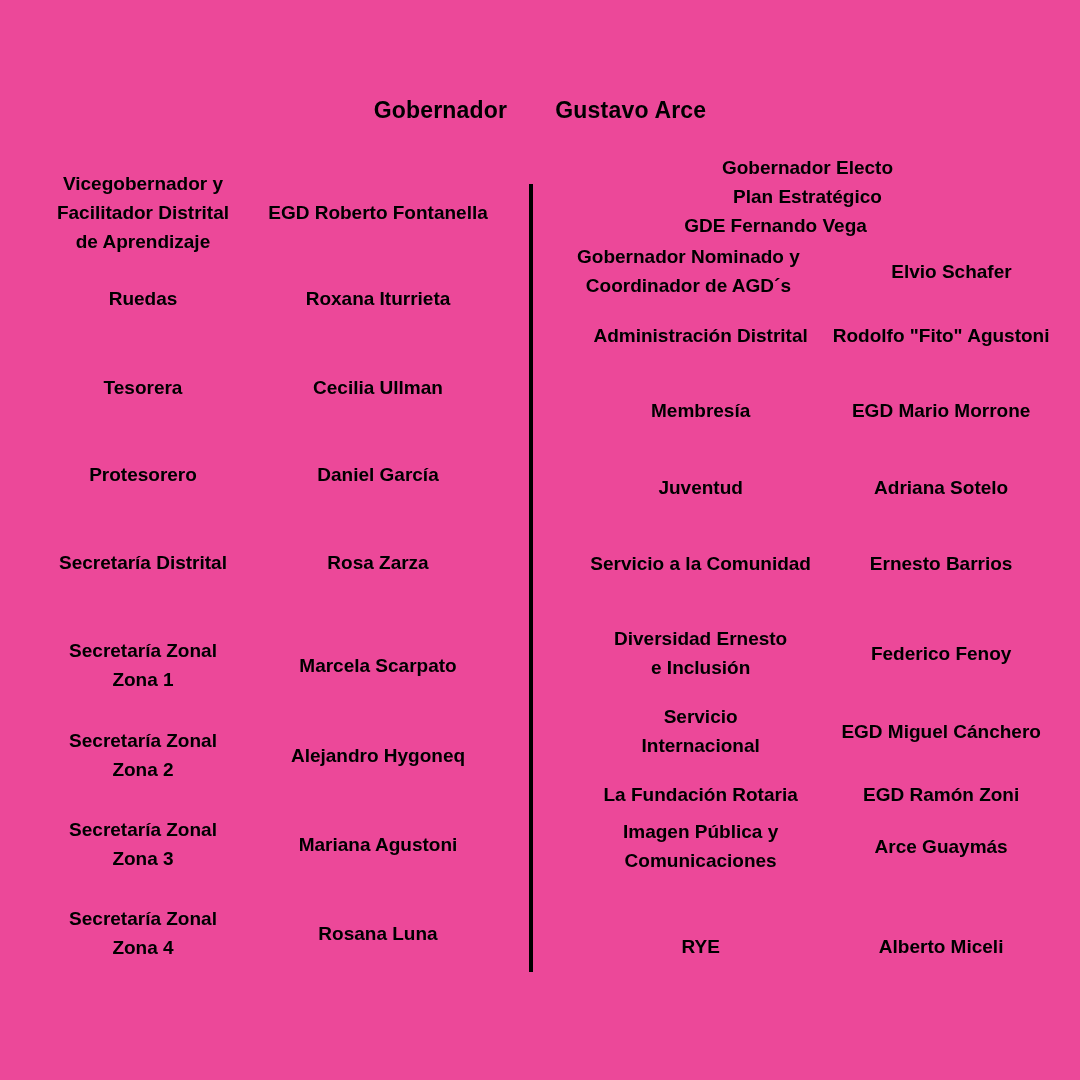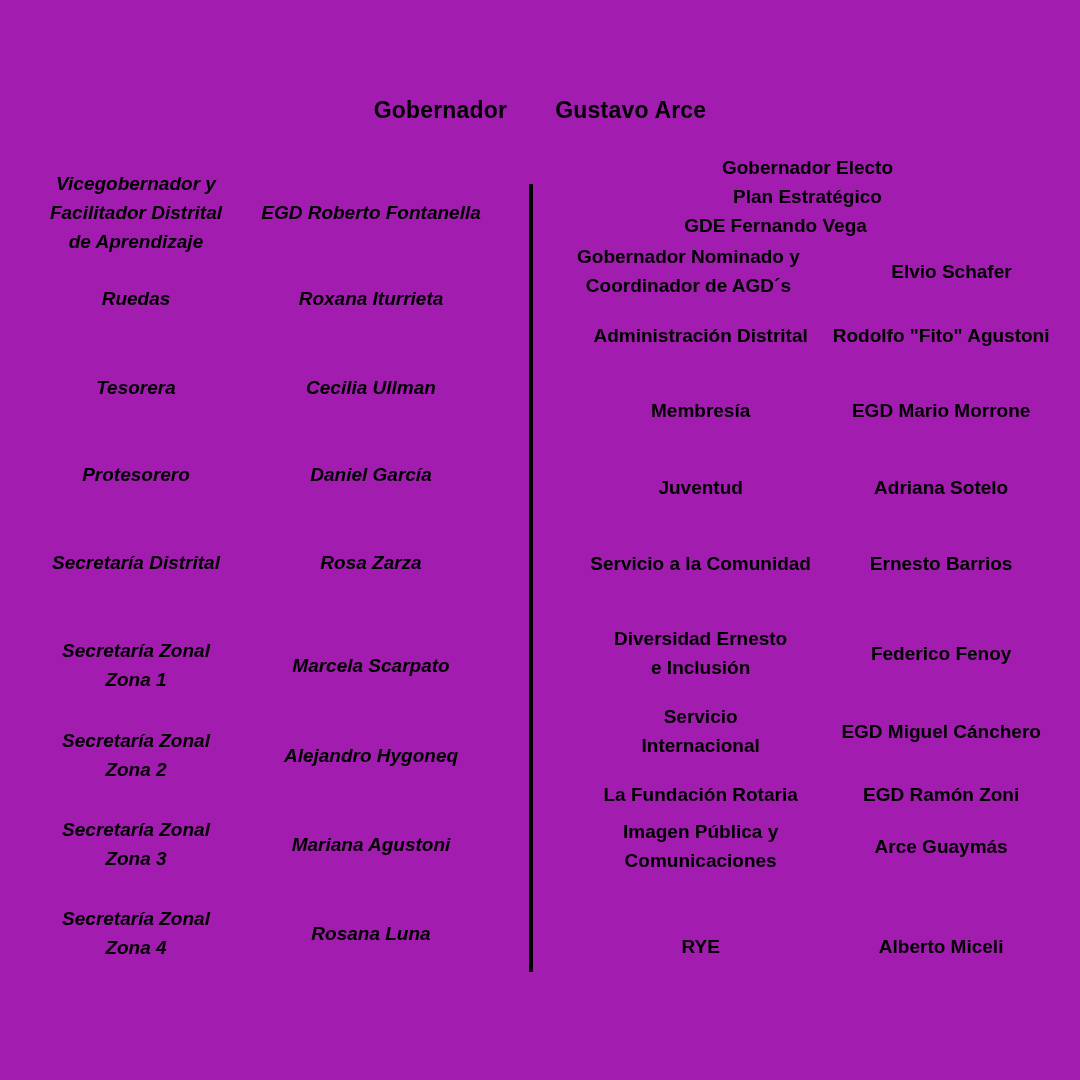--- a/index.html
+++ b/index.html
@@ -1,20 +1,20 @@
 <!DOCTYPE html>
 <html><head>
 <meta charset="utf-8">
 <style>
   html, body { margin: 0; padding: 0; background: #ffffff; }
   .page {
     position: relative;
     width: 1080px;
     height: 1080px;
-    background: #a21caf;
+    background: #ec4899;
     font-family: "Liberation Sans", "DejaVu Sans", sans-serif;
     font-weight: bold;
     color: #000000;
     overflow: hidden;
   }
   .header {
     position: absolute;
     top: 110px;
     left: 0;
     width: 1080px;
@@ -38,21 +38,21 @@
     display: flex;
     align-items: center;
     transform: translateY(-50%);
   }
   .role, .name {
     text-align: center;
     font-size: 19px;
     line-height: 29px;
     white-space: pre-line;
   }
-  .col-left .row { left: 1px; width: 634px; font-style: italic; }
+  .col-left .row { left: 8px; width: 634px; }
   .col-left .role { margin-left: 15px; width: 240px; }
   .col-left .name { margin-left: -5px; width: 240px; }
   .col-right .row { left: 535px; width: 545px; }
   .col-right .role { width: 334px; }
   .col-right .name { width: 280px; margin-left: -64px; }
 
   .col-left .row:nth-child(1) { top: 212px; }
   .col-left .row:nth-child(2) { top: 298px; }
   .col-left .row:nth-child(3) { top: 387px; }
   .col-left .row:nth-child(4) { top: 474px; }

